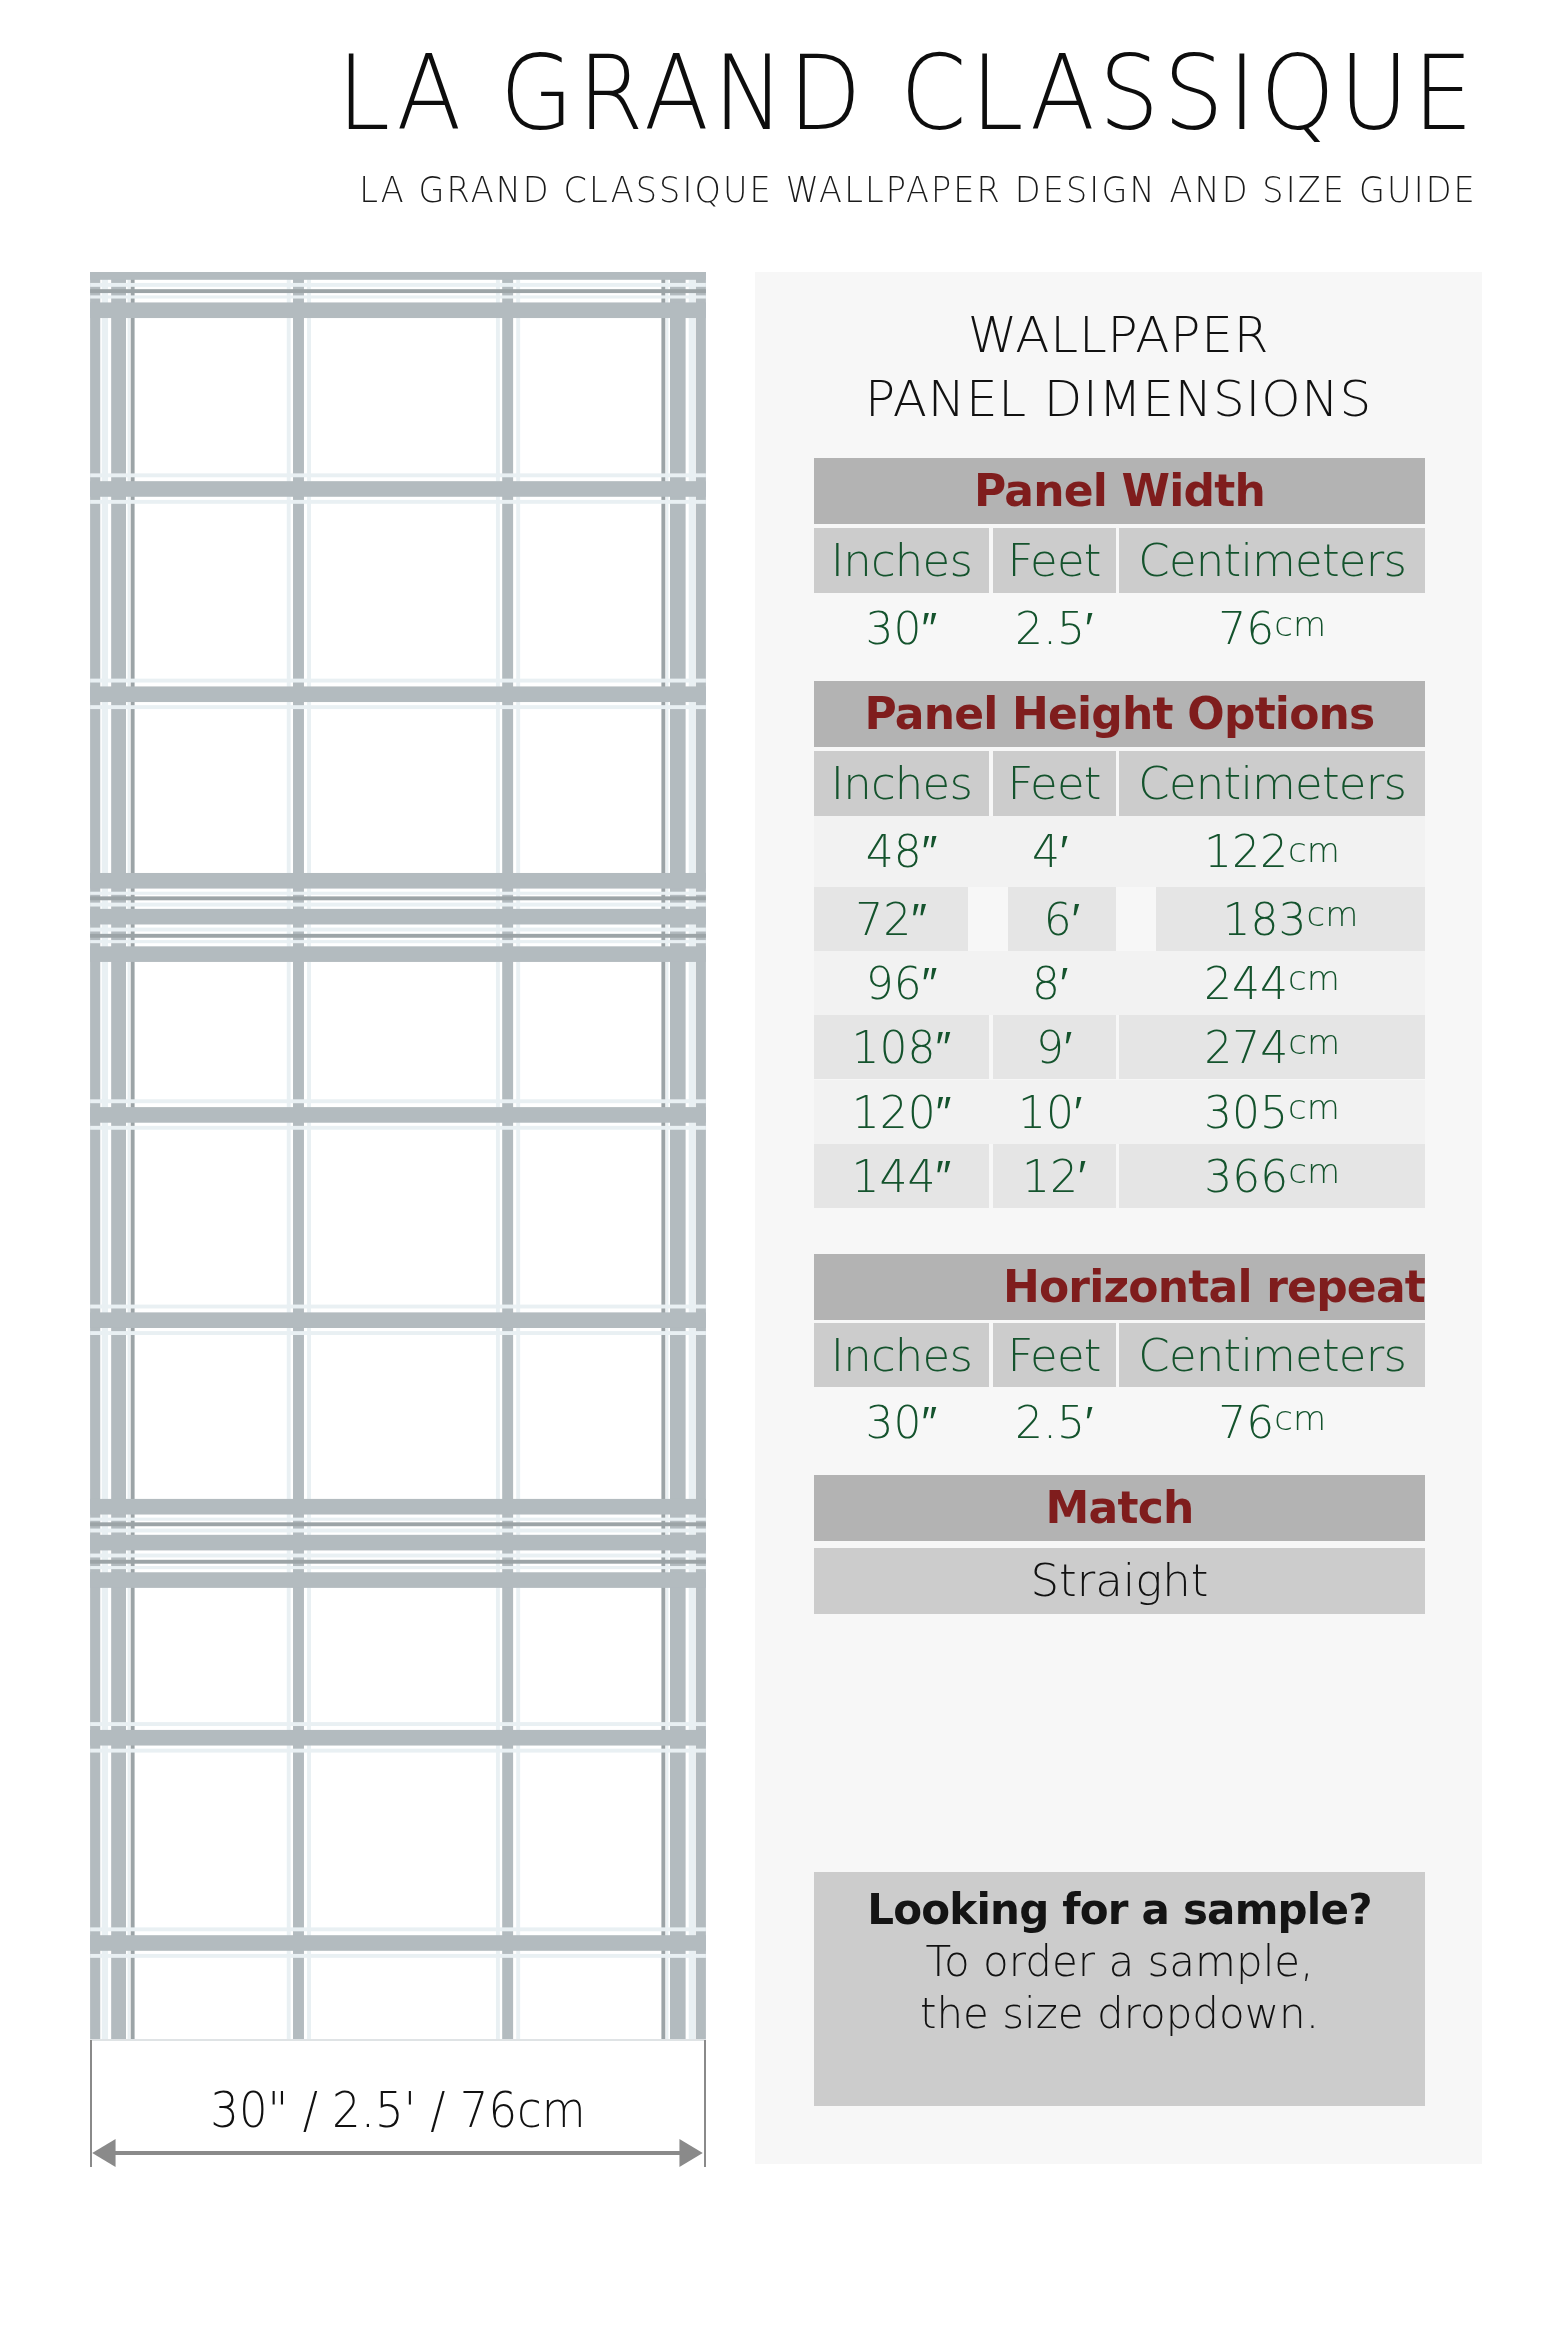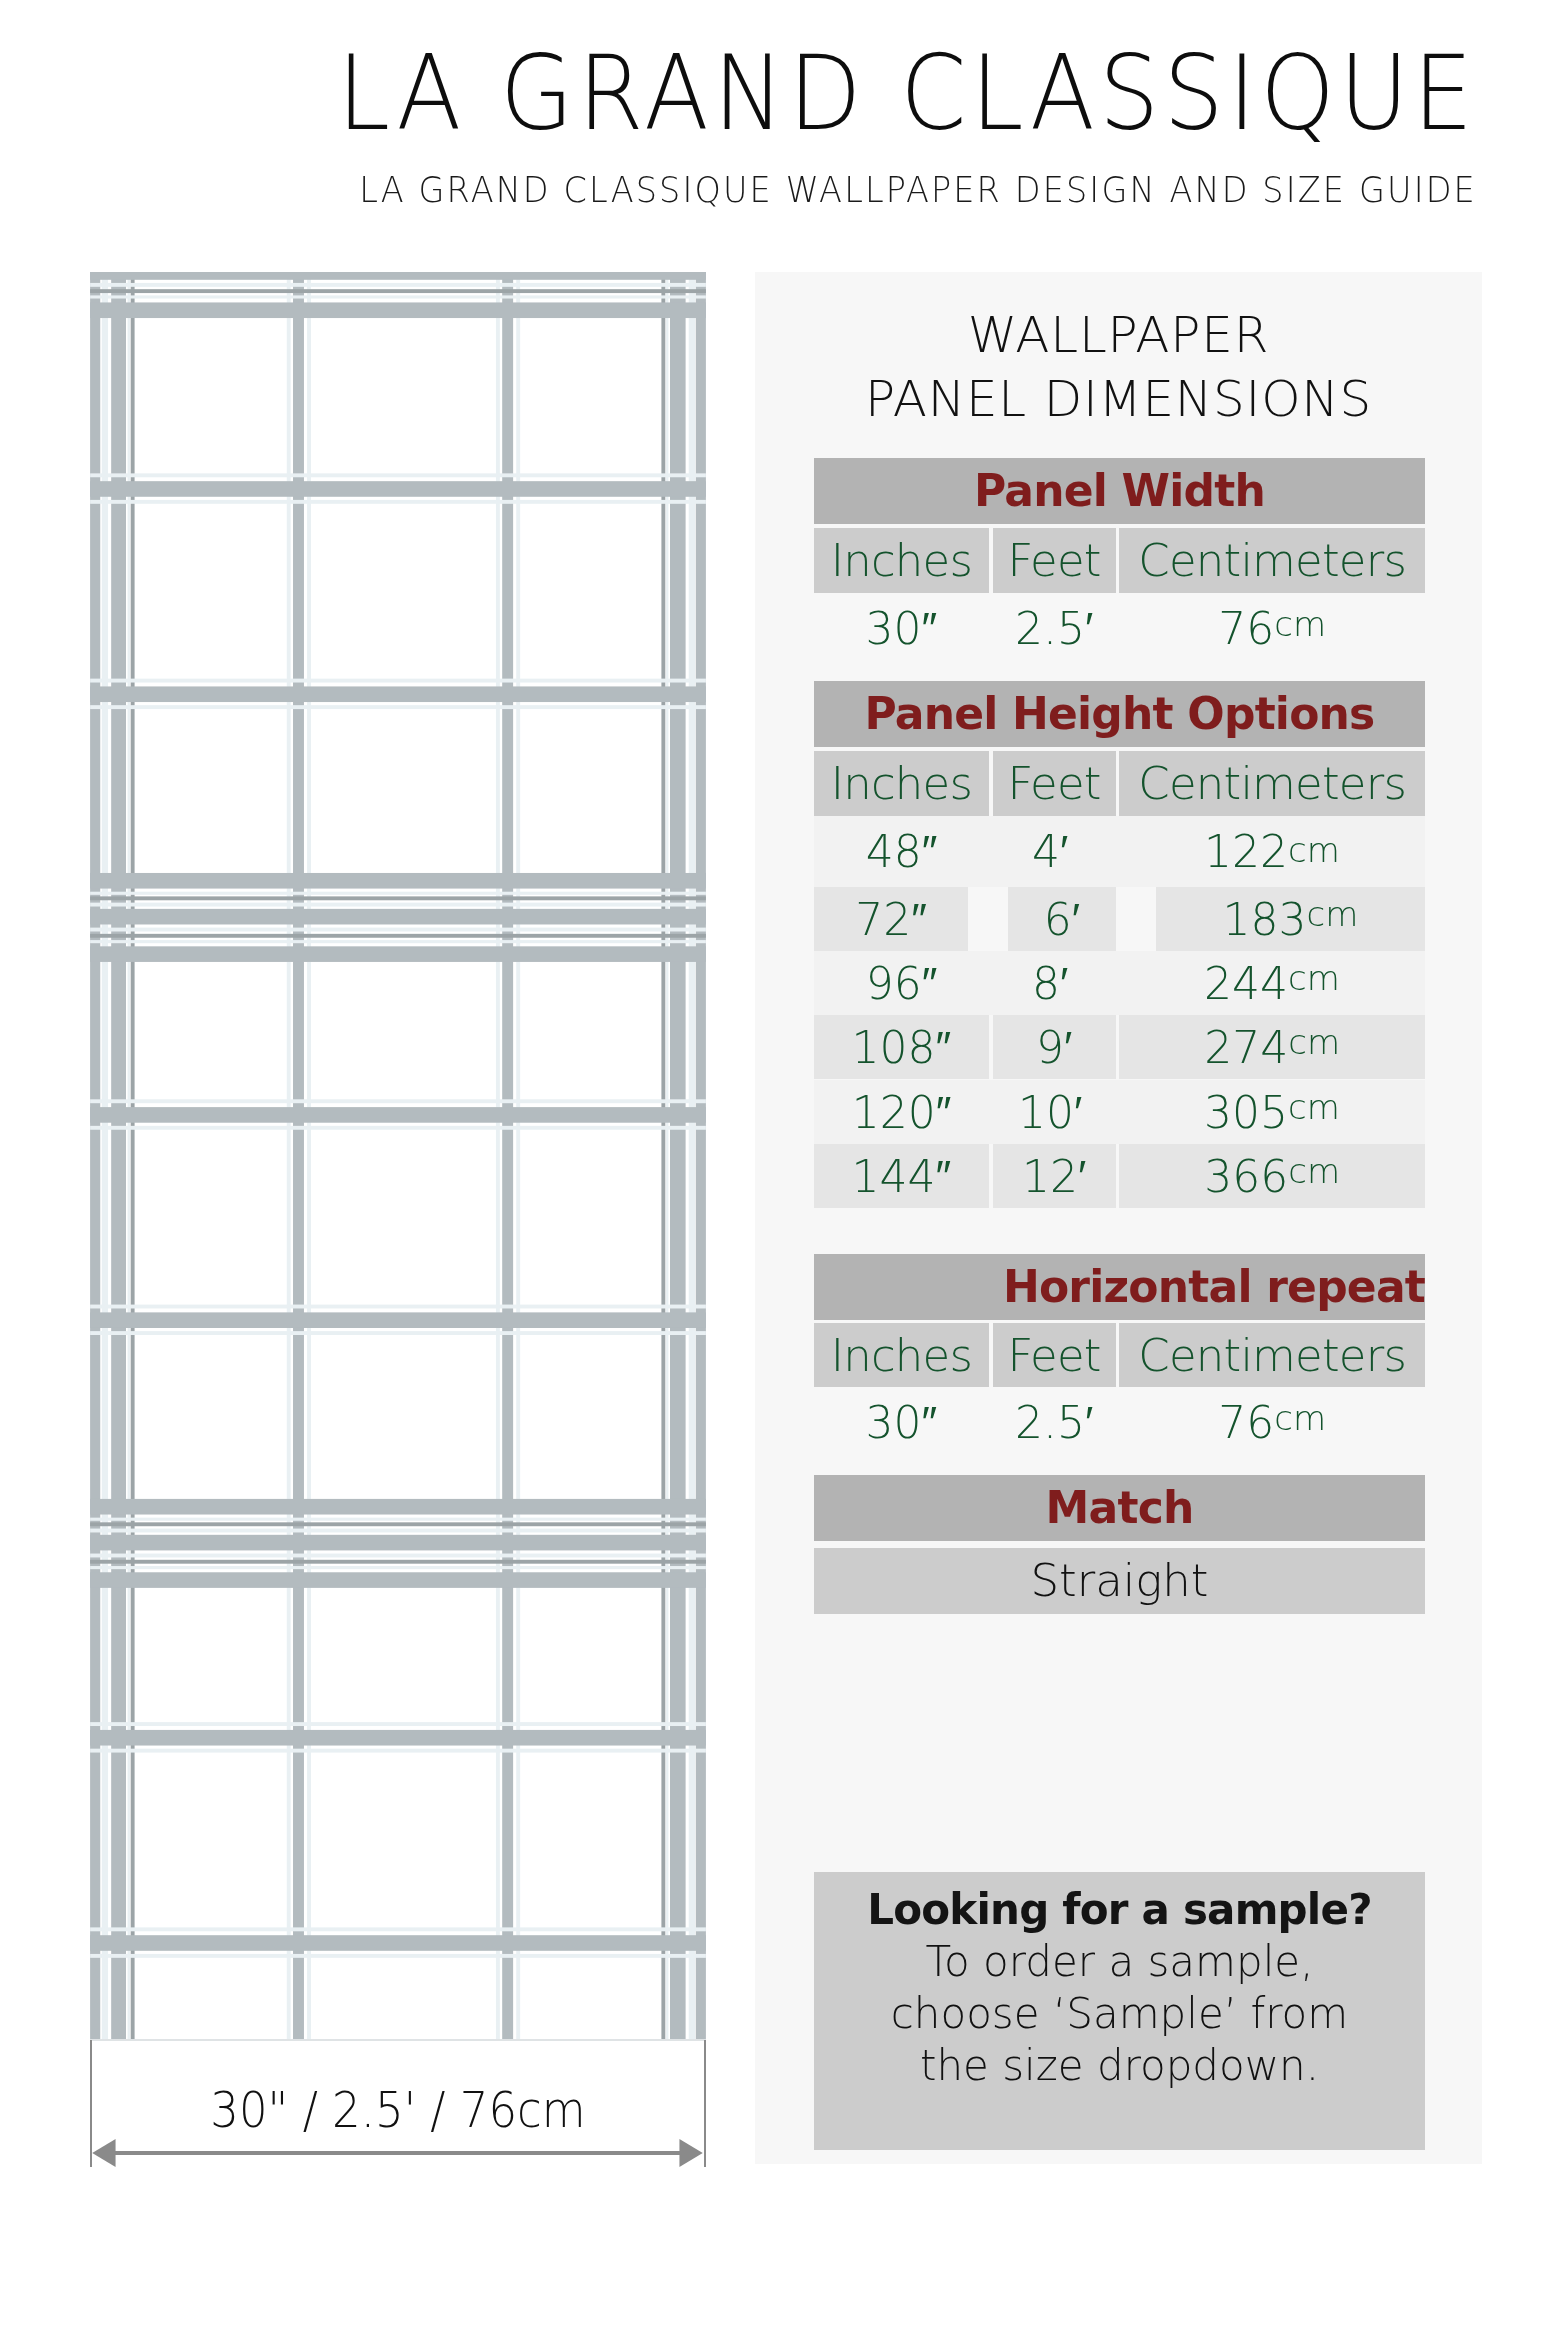--- a/index.html
+++ b/index.html
@@ -79,21 +79,21 @@
   .even .cell { background: #e5e5e5; }
   .cell .unit { font-size: 34px; align-self: flex-end; margin-bottom: 17px; }
 
   .match-val {
     position: absolute; left: 0; width: 611px; height: 66px; background: #cccccc;
     text-align: center; font-size: 45px; line-height: 66px; font-weight: 200; color: #111;
     font-family: "DejaVu Sans", sans-serif;
   }
 
   .sample {
-    position: absolute; left: 59px; top: 1600px; width: 611px; height: 278px;
+    position: absolute; left: 59px; top: 1600px; width: 611px; height: 234px;
     background: #cccccc; text-align: center; padding-top: 11px;
   }
   .sample-title { font-weight: bold; font-size: 42px; line-height: 53px; color: #141414; letter-spacing: -0.8px; }
   .sample-text { font-weight: 200; font-size: 42px; line-height: 52px; color: #111; }
   .sample-text span { display: block; }
 </style>
 </head>
 <body>
 
 <div class="title">LA GRAND CLASSIQUE</div>
@@ -271,18 +271,17 @@
 
   <div class="tbl" style="top:1203px;">
     <div class="hdr" style="top:0;">Match</div>
     <div class="match-val" style="top:73px;">Straight</div>
   </div>
 
   <div class="sample">
     <div class="sample-title">Looking for a sample?</div>
     <div class="sample-text">
       <span>To order a sample,</span>
-      <span>choose ‘Sample’ from</span>
       <span>the size dropdown.</span>
     </div>
   </div>
 </div>
 
 
 </body></html>

